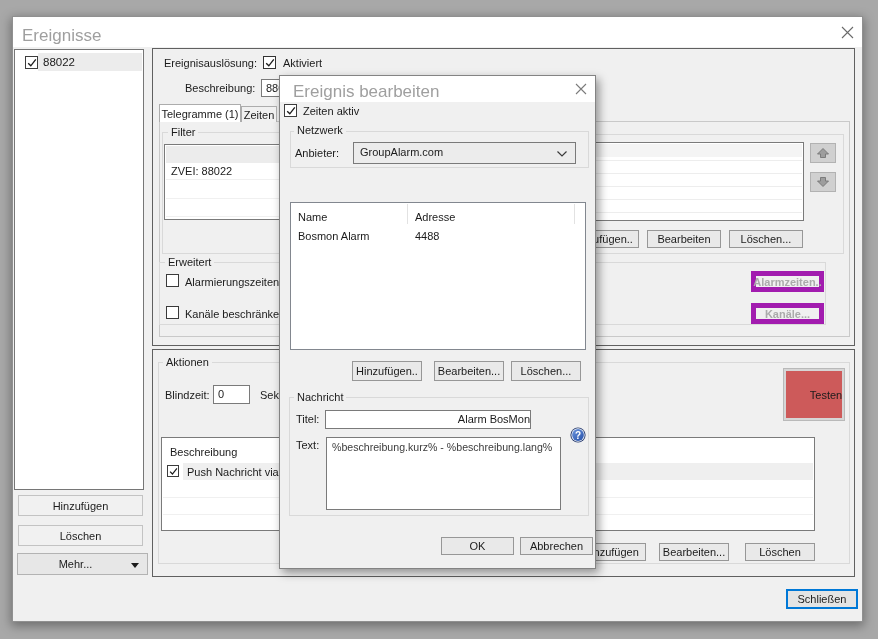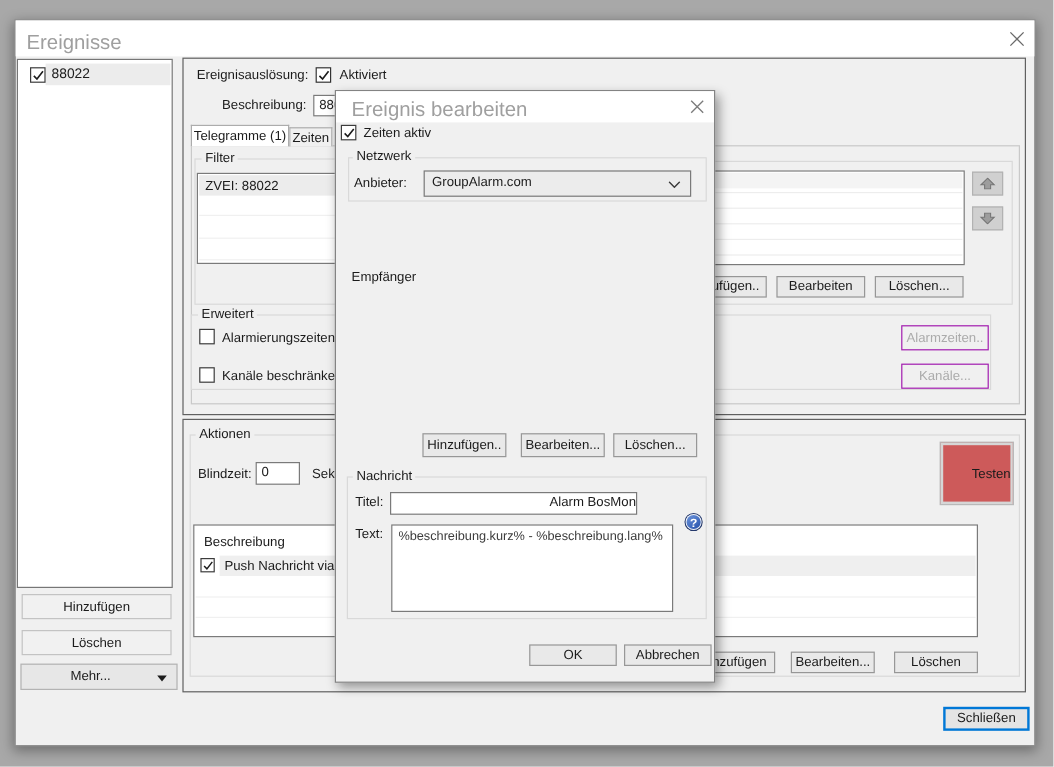--- a/index.html
+++ b/index.html
@@ -3,21 +3,21 @@
 <meta charset="utf-8">
 <style>
 * { margin:0; padding:0; box-sizing:border-box; }
 body { font-family:"Liberation Sans", sans-serif; font-size:11px; color:#1b1b1b; }
 .desktop { position:relative; width:878px; height:639px; background:#a8a8a8; overflow:hidden; }
 .abs { position:absolute; }
 .win { background:#f0f0f0; }
 .titletext { color:#9f9f9f; font-size:17px; }
 .btn { position:absolute; background:#e9e9e9; border:1px solid #979797; display:flex; align-items:center; justify-content:center; }
 .btn2 { position:absolute; background:#f1f1f1; border:1px solid #c3c3c3; display:flex; align-items:center; justify-content:center; }
-.btndis { position:absolute; background:#f0f0f0; border:1px solid #a21caf; color:#ababab; display:flex; align-items:center; justify-content:center; }
+.btndis { position:absolute; background:#f0f0f0; border:5px solid #a21caf; color:#ababab; display:flex; align-items:center; justify-content:center;font-weight:bold; }
 .gb { position:absolute; border:1px solid #d9d9d9; }
 .gbcap { position:absolute; background:#f0f0f0; padding:0 3px; }
 .lv { position:absolute; background:#fff; border:1px solid #82878f; }
 .edit { position:absolute; background:#fff; border:1px solid #7a7a7a; }
 .ck { position:absolute; background:#fff; border:1px solid #333; width:13px; height:13px; }
 .lbl { position:absolute; white-space:nowrap; }
 .btn span, .btn2 span { white-space:nowrap; }
 .sep { position:absolute; background:#ededed; height:1px; }
 </style>
 </head>
@@ -67,21 +67,21 @@
       <div class="abs" style="left:88px; top:57px; width:36px; height:16px; background:#f0f0f0; border:1px solid #acacac; border-bottom:none; z-index:2;">
           <span style="display:block; text-align:center; margin-top:2px;">Zeiten</span>
         </div>
 
       <div class="abs" style="left:6px; top:72px; width:691px; height:216px; background:#f0f0f0; border:1px solid #c9c9c9;"></div>
 
       <div class="gb" style="left:9px; top:83px; width:276px; height:122px;"></div>
       <div class="gbcap" style="left:15px; top:77px;">Filter</div>
       <div class="lv" style="left:11px; top:95px; width:267px; height:76px; border-color:#7a7a7a;">
         <div class="abs" style="left:1px; top:1px; width:263px; height:17px; background:#ececec;"></div>
-        <div class="lbl" style="left:6px; top:4px;">ZVEI: 88022</div>
+        <div class="lbl" style="left:6px; top:20px;">ZVEI: 88022</div>
         <div class="sep" style="left:1px; top:34px; width:263px; background:#f0f0f0;"></div>
         <div class="sep" style="left:1px; top:53px; width:263px; background:#f0f0f0;"></div>
         <div class="sep" style="left:1px; top:71px; width:263px; background:#f0f0f0;"></div>
       </div>
 
       <div class="gb" style="left:288px; top:85px; width:403px; height:120px;"></div>
       <div class="lv" style="left:294px; top:93px; width:357px; height:79px; border-color:#7a7a7a;">
         <div class="abs" style="left:1px; top:1px; width:353px; height:13px; background:#f4f4f4;"></div>
         <div class="sep" style="left:1px; top:17px; width:353px;"></div>
         <div class="sep" style="left:1px; top:30px; width:353px;"></div>
@@ -161,20 +161,28 @@
     <div class="gbcap" style="left:14px; top:48px;">Netzwerk</div>
     <div class="lbl" style="left:15px; top:71px;">Anbieter:</div>
     <div class="abs" style="left:73px; top:66px; width:223px; height:22px; background:#ececec; border:1px solid #7a7a7a;">
       <span style="display:block; margin:3px 0 0 6px;">GroupAlarm.com</span>
       <svg class="abs" style="left:203px; top:8px;" width="10" height="6" viewBox="0 0 10 6">
           <path d="M0.5 0.5 L5 5 L9.5 0.5" stroke="#3b3b3b" stroke-width="1.2" fill="none"></path>
         </svg>
     </div>
 
     <div class="lbl" style="left:13px; top:107px;margin-top:42px;">Empfänger</div>
+    <div class="lv" style="left:10px; top:126px; width:296px; height:148px; border-color:#82878f;">
+      <div class="abs" style="left:116px; top:1px; width:1px; height:20px; background:#e2e2e2;"></div>
+      <div class="abs" style="left:283px; top:1px; width:1px; height:20px; background:#e2e2e2;"></div>
+      <div class="lbl" style="left:7px; top:8px;">Name</div>
+      <div class="lbl" style="left:124px; top:8px;">Adresse</div>
+      <div class="lbl" style="left:7px; top:27px;">Bosmon Alarm</div>
+      <div class="lbl" style="left:124px; top:27px;">4488</div>
+    </div>
     <div class="btn" style="left:72px; top:285px; width:70px; height:20px;">Hinzufügen..</div>
     <div class="btn" style="left:154px; top:285px; width:70px; height:20px;">Bearbeiten...</div>
     <div class="btn" style="left:231px; top:285px; width:70px; height:20px;">Löschen...</div>
 
     <div class="gb" style="left:9px; top:321px; width:300px; height:119px;"></div>
     <div class="gbcap" style="left:14px; top:315px;">Nachricht</div>
     <div class="lbl" style="left:16px; top:337px;">Titel:</div>
     <div class="edit" style="left:45px; top:334px; width:206px; height:19px;">
         <span style="display:block; margin:2px 0 0 5px;text-align:right;">Alarm BosMon</span>
       </div>

